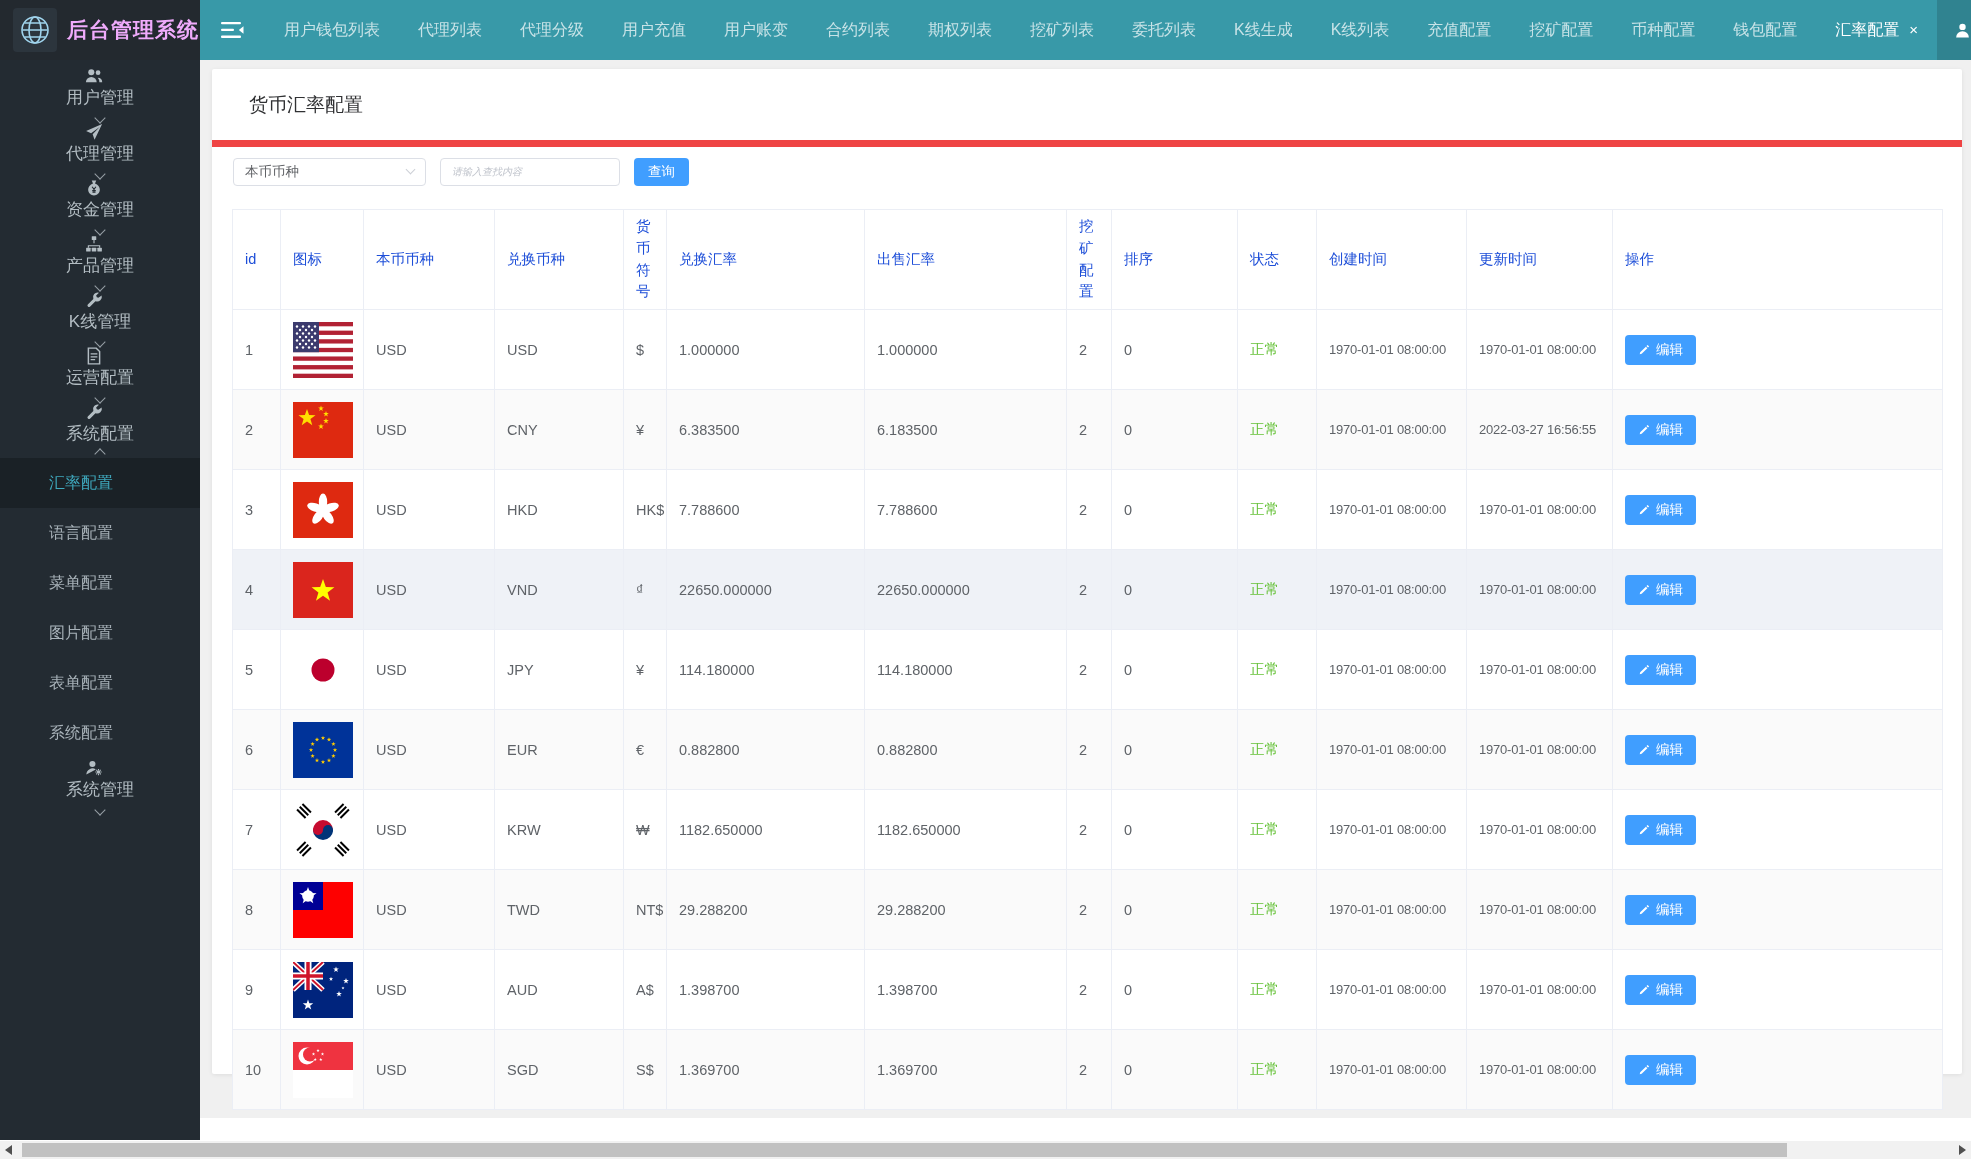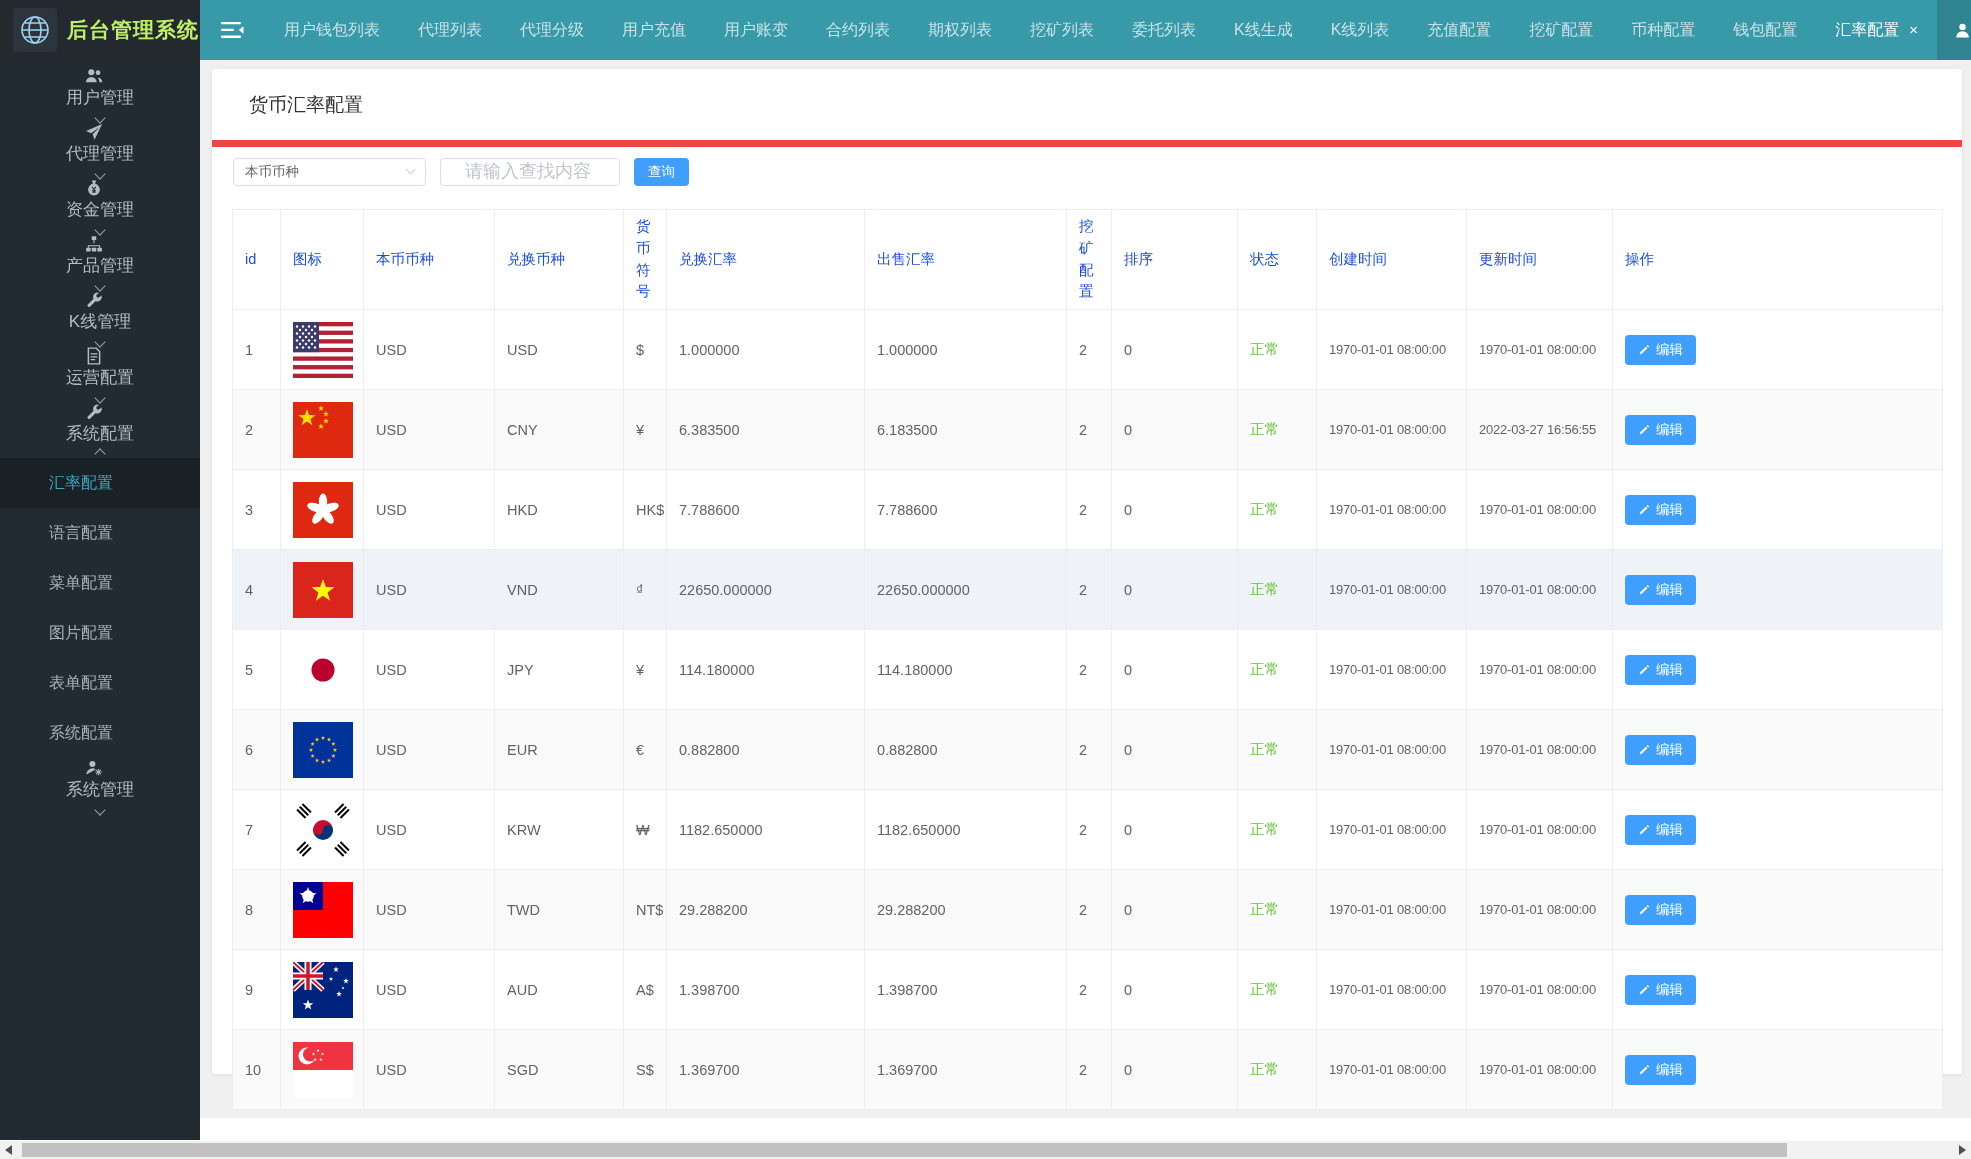--- a/index.html
+++ b/index.html
@@ -5,21 +5,21 @@
   * { margin:0; padding:0; box-sizing:border-box; }
   html,body { width:1971px; height:1159px; }
   body {
     position:relative; overflow:hidden; background:#fff;
     font-family:"Liberation Sans", sans-serif; color:#606266;
   }
   
   .topbar { position:absolute; top:0; left:0; width:1971px; height:60px; display:flex; }
   .logo { width:200px; height:60px; background:#23292F; display:flex; align-items:center; padding-left:13px; gap:10px; flex:0 0 auto; }
   .logo-sq { width:44px; height:44px; background:#2C353D; border-radius:4px; display:flex; align-items:center; justify-content:center; }
-  .logo-title { color:#bef264; font-size:21px; font-weight:bold; letter-spacing:1px; white-space:nowrap; }
+  .logo-title { color:#f0abfc; font-size:21px; font-weight:bold; letter-spacing:1px; white-space:nowrap; }
   .navbar { flex:1; height:60px; background:#3899A8; display:flex; align-items:center; overflow:hidden; }
   .nav-toggle { padding:0 21px; display:flex; align-items:center; cursor:pointer; }
   .tabs { display:flex; align-items:center; height:56px; white-space:nowrap; }
   .tab { padding:0 19px; line-height:60px; font-size:16px; color:rgba(255,255,255,.72); cursor:pointer; }
   .tab.active { color:#fff; }
   .tab .close { margin-left:10px; font-size:15px; color:#fff; display:inline-block; }
   .user { margin-left:auto; height:60px; padding:0 17px; background:rgba(0,0,0,.14); display:flex; align-items:center; gap:9px; color:#fff; font-size:19px; flex:0 0 auto; }
   
   .sidebar { position:absolute; top:60px; left:0; width:200px; height:1080px; background:#232B32; padding-top:6px; }
   .side-item { height:56px; display:flex; align-items:center; padding:0 16px; color:#B3BDC3; font-size:17px; cursor:pointer;flex-direction:column; }
@@ -31,21 +31,21 @@
   .submenu { list-style:none; }
   .submenu li { height:50px; line-height:50px; padding-left:49px; font-size:16px; color:#A8B2B9; cursor:pointer; }
   .submenu li.active { background:#1A2126; color:#3FA9BE; }
   
   .content-bg { position:absolute; left:200px; top:60px; width:1771px; height:1058px; background:#F0F0F0; }
   .card { position:absolute; left:212px; top:69px; width:1750px; height:1005px; background:#fff; border-radius:2px; box-shadow:0 1px 4px rgba(0,0,0,.08); }
   .card-header { height:78px; display:flex; align-items:center; padding:0 37px; border-bottom:7px solid #ef4444; font-size:19px; color:#303133; }
   .filters { display:flex; align-items:center; gap:14px; padding:4px 21px 0; height:45px; }
   .sel { width:193px; height:28px; border:1px solid #DCDFE6; border-radius:4px; background:#fff; display:flex; align-items:center; padding:0 11px; font-size:13.5px; color:#606266; cursor:pointer; }
   .sel .chev { margin-left:auto; color:#C0C4CC; width:7px; height:7px; }
-  .inp { width:180px; height:28px; border:1px solid #DCDFE6; border-radius:4px; padding:0 24px; font-size:18px; color:#606266; outline:none; font-family:"Liberation Sans",sans-serif; }
+  .inp { width:180px; height:28px; border:1px solid #DCDFE6; border-radius:4px; padding:0 11px; font-size:10px; color:#606266; outline:none; font-family:"Liberation Sans",sans-serif;font-style:italic; }
   .inp::placeholder { color:#C0C4CC; }
   .btn-primary { height:28px; padding:0 14px; background:#409EFF; border:none; border-radius:4px; color:#fff; font-size:13.5px; cursor:pointer; font-family:"Liberation Sans",sans-serif; }
   
   .tbl-wrap { padding:17px 20px 0; }
   table { border-collapse:collapse; table-layout:fixed; width:1710px; border:1px solid #EBEEF5; }
   th, td { border-right:1px solid #EBEEF5; border-bottom:1px solid #EBEEF5; text-align:left; padding:6px 10px 6px 12px; vertical-align:middle; overflow:hidden; }
   th { height:56px; color:#1d4ed8; font-weight:normal; font-size:14.5px; line-height:1.5; background:#fff; }
   td { height:80px; font-size:14.5px; color:#5F6368; }
   td.dt { font-size:13px; white-space:nowrap; letter-spacing:-0.2px; }
   tr.stripe td { background:#FAFAFA; }

